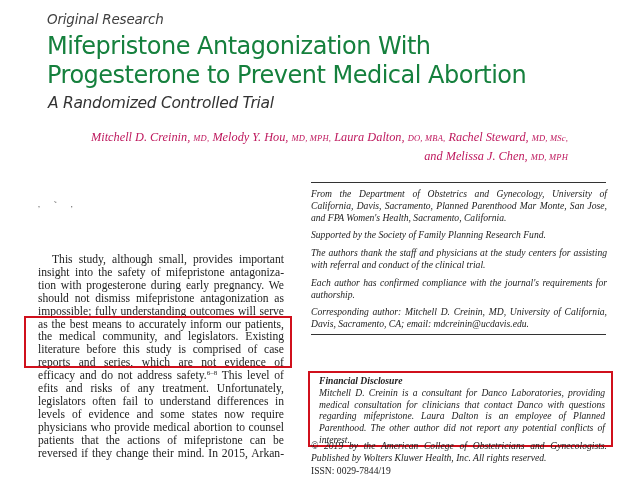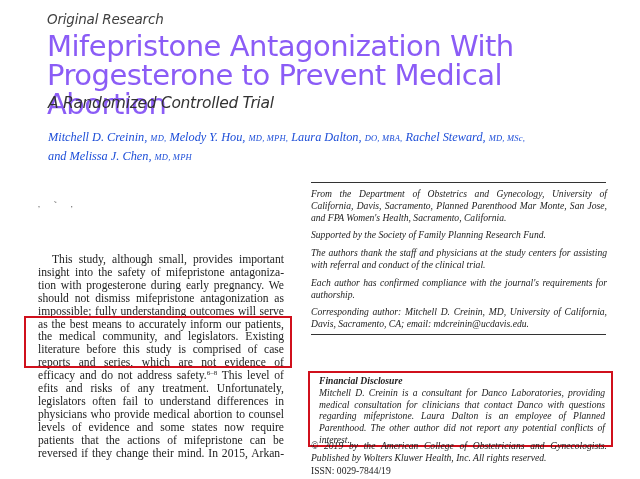--- a/index.html
+++ b/index.html
@@ -7,31 +7,31 @@
     body { position: relative; color: #1a1a1a; font-family: "Liberation Serif", serif; }
 
     .section-label {
       position: absolute; left: 47px; top: 11px;
       font-family: "DejaVu Sans", sans-serif; font-style: italic;
       font-size: 13.5px; color: #404040; letter-spacing: -0.2px;
     }
     .title {
       position: absolute; left: 47px; top: 32px; width: 560px;
       font-family: "DejaVu Sans", sans-serif;
-      font-size: 29px; line-height: 29px; color: #8b5cf6; letter-spacing: -0.5px;
+      font-size: 24px; line-height: 29px; color: #15803d; letter-spacing: -0.5px;
     }
     .subtitle {
       position: absolute; left: 48px; top: 94px;
       font-family: "DejaVu Sans", sans-serif; font-style: italic;
       font-size: 15.5px; color: #333; letter-spacing: -0.3px;
     }
     .authors {
       position: absolute; left: 48px; top: 128px; width: 520px;
       font-family: "Liberation Serif", serif; font-style: italic;
-      font-size: 12.3px; line-height: 18px; color: #1d4ed8;
+      font-size: 12.3px; line-height: 18px; color: #be185d; text-align: right;
     }
     .authors .deg { font-size: 8.5px; letter-spacing: 0.2px; }
 
     .frag {
       position: absolute; left: 38px; top: 200px;
       font-size: 8px; color: #444; letter-spacing: 6px;
     }
 
     .left-col {
       position: absolute; left: 38px; top: 210px; width: 246px;
@@ -111,22 +111,22 @@
   <span class="line">tion with progesterone during early pregnancy. We</span>
   <span class="line">should not dismiss mifepristone antagonization as</span>
   <span class="line">impossible; fully understanding outcomes will serve</span>
   <span class="line">as the best means to accurately inform our patients,</span>
   <span class="line">the medical community, and legislators. Existing</span>
   <span class="line">literature before this study is comprised of case</span>
   <span class="line">reports and series, which are not evidence of</span>
   <span class="line"><span>efficacy and do not address safety.</span><sup>6–8</sup> <span>This level of</span></span>
   <span class="line">efits and risks of any treatment. Unfortunately,</span>
   <span class="line">legislators often fail to understand differences in</span>
+  <span class="line">levels of evidence and some states now require</span>
   <span class="line">physicians who provide medical abortion to counsel</span>
-  <span class="line">levels of evidence and some states now require</span>
   <span class="line">patients that the actions of mifepristone can be</span>
   <span class="line">reversed if they change their mind. In 2015, Arkan-</span>
 </div>
 
 <div class="red-box-left"></div>
 
 <div class="right-col">
   <div class="rule"></div>
   <p class="note">From the Department of Obstetrics and Gynecology, University of California, Davis, Sacramento, Planned Parenthood Mar Monte, San Jose, and FPA Women's Health, Sacramento, California.</p>
   <p class="note">Supported by the Society of Family Planning Research Fund.</p>

